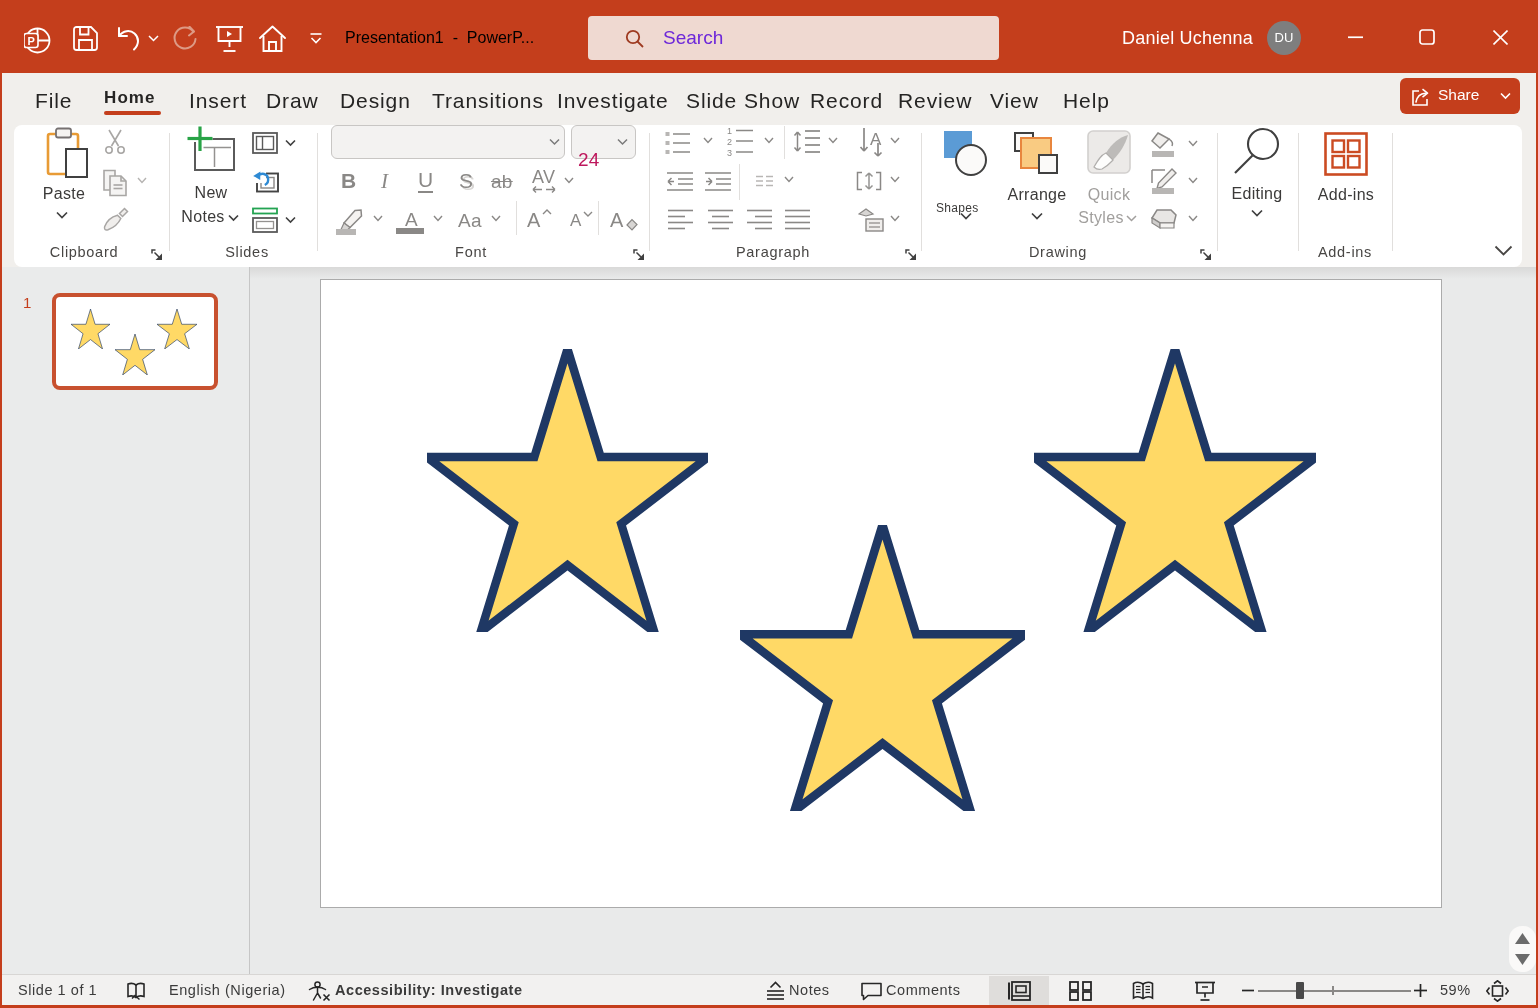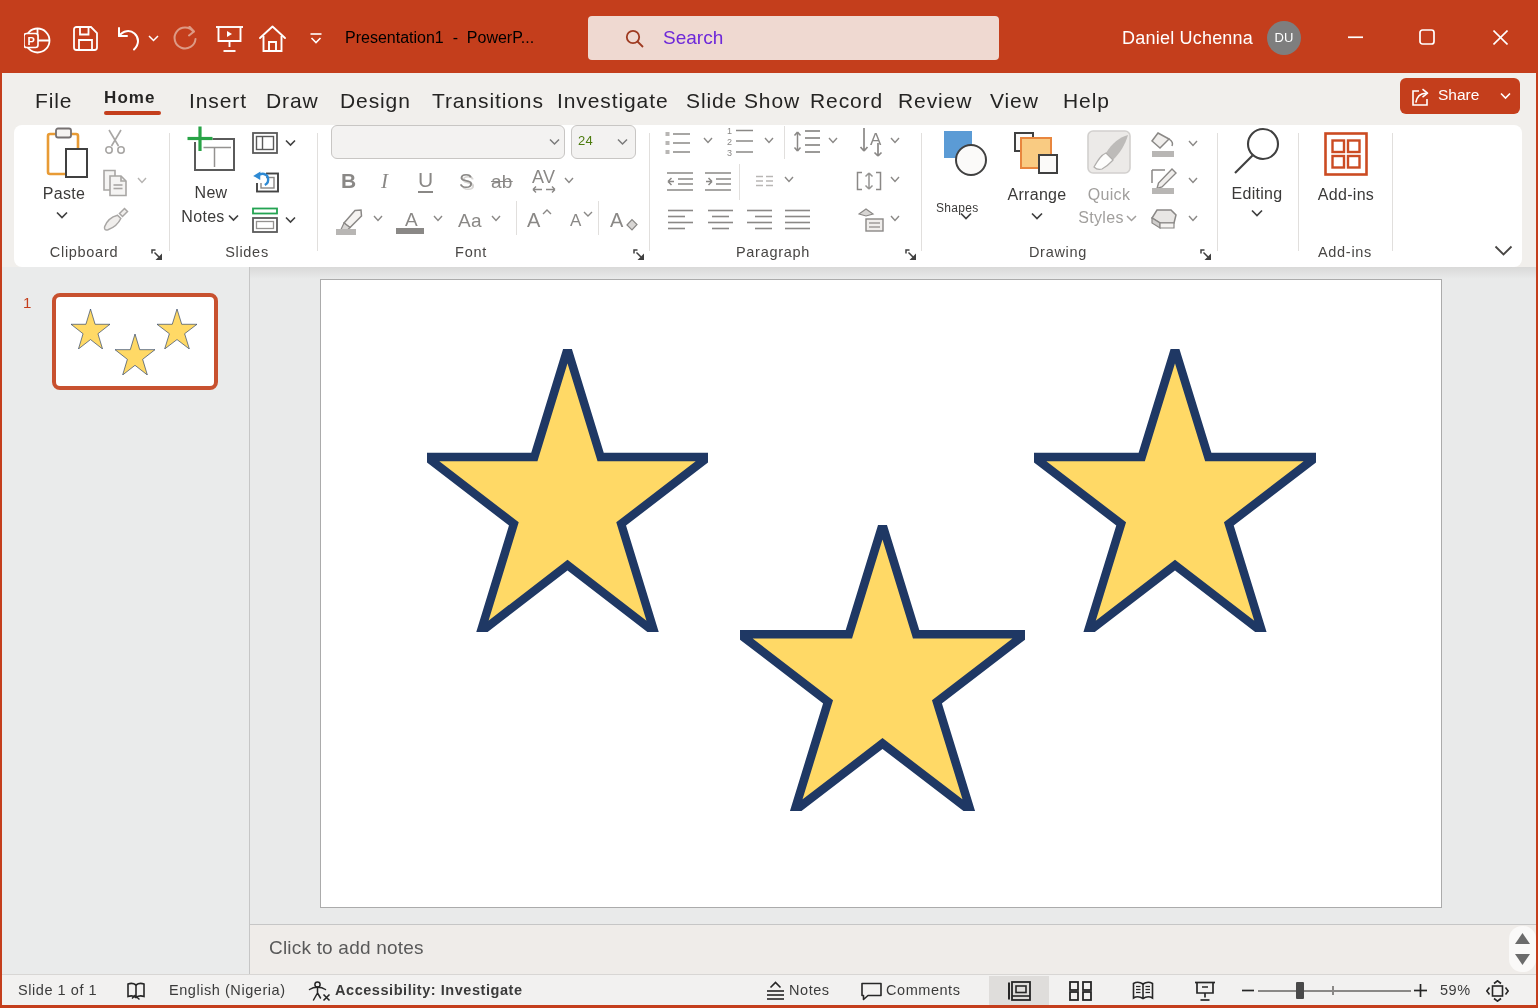--- a/index.html
+++ b/index.html
@@ -231,21 +231,21 @@
   <svg class="ricon" style="left:271px; top:91px;" width="11" height="8" viewBox="0 0 11 8" fill="none" stroke="#404040" stroke-width="1.6">
       <path d="M1 1.5 L5.5 6 L10 1.5"></path>
     </svg>
   <div class="glabel" style="left:233px;">Slides</div>
 
   <div style="position:absolute; left:317px; top:0px; width:234px; height:34px; background:#F3F2F1; border:1px solid #C8C6C4; border-radius:6px;"></div>
   <svg class="ricon" style="left:535px; top:13px;" width="11" height="8" viewBox="0 0 11 8" fill="none" stroke="#7a7a7a" stroke-width="1.5">
       <path d="M1 1.5 L5.5 6 L10 1.5"></path>
     </svg>
   <div style="position:absolute; left:557px; top:0px; width:65px; height:34px; background:#F3F2F1; border:1px solid #C8C6C4; border-radius:6px;"></div>
-  <div class="rtext" style="left:564px; top:8px; font-size:13px; color:#4d7c0f;">24</div>
+  <div class="rtext" style="left:564px; top:24px; font-size:19px; color:#be185d;">24</div>
   <svg class="ricon" style="left:603px; top:13px;" width="11" height="8" viewBox="0 0 11 8" fill="none" stroke="#7a7a7a" stroke-width="1.5">
       <path d="M1 1.5 L5.5 6 L10 1.5"></path>
     </svg>
 
   <div class="rtext" style="left:327px; top:44px; font-size:21px; font-weight:bold; color:#8A8886;">B</div>
   <div class="rtext" style="left:367px; top:44px; font-size:21px; font-style:italic; color:#8A8886; font-family:'Liberation Serif',serif;">I</div>
   <div class="rtext" style="left:404px; top:44px; font-size:21px; color:#8A8886; border-bottom:2px solid #8A8886; line-height:1.05;">U</div>
   <div class="rtext" style="left:445px; top:44px; font-size:21px; color:#8A8886; text-shadow:2px 2px 0 #D8D6D4;">S</div>
   <div class="rtext" style="left:477px; top:46px; font-size:19px; color:#8A8886; text-decoration:line-through;">ab</div>
   <div class="rtext" style="left:518px; top:42px; font-size:18px; color:#8A8886;">AV</div>
@@ -511,23 +511,20 @@
   <div id="slide"></div>
   <svg class="abs" style="left:425px; top:82px;" width="281" height="283" viewBox="0 0 100 100" preserveAspectRatio="none">
       <use href="#star5" fill="#FFD966" stroke="#1F3864" stroke-width="3" vector-effect="non-scaling-stroke"></use>
     </svg>
   <svg class="abs" style="left:738px; top:258px;" width="285" height="286" viewBox="0 0 100 100" preserveAspectRatio="none">
       <use href="#star5" fill="#FFD966" stroke="#1F3864" stroke-width="3" vector-effect="non-scaling-stroke"></use>
     </svg>
   <svg class="abs" style="left:1032px; top:82px;" width="282" height="283" viewBox="0 0 100 100" preserveAspectRatio="none">
       <use href="#star5" fill="#FFD966" stroke="#1F3864" stroke-width="3" vector-effect="non-scaling-stroke"></use>
     </svg>
-  <div id="notes">
-      <div class="ntext">Click to add notes</div>
-    </div>
   <div id="scrollpill">
     <svg style="position:absolute; left:6px; top:7px;" width="15" height="11" viewBox="0 0 15 11">
         <path d="M7.5 0 L15 11 H0 Z" fill="#6b6b6b"></path>
       </svg>
     <svg style="position:absolute; left:6px; top:28px;" width="15" height="11" viewBox="0 0 15 11">
         <path d="M7.5 11 L15 0 H0 Z" fill="#6b6b6b"></path>
       </svg>
   </div>
 </div>
 

